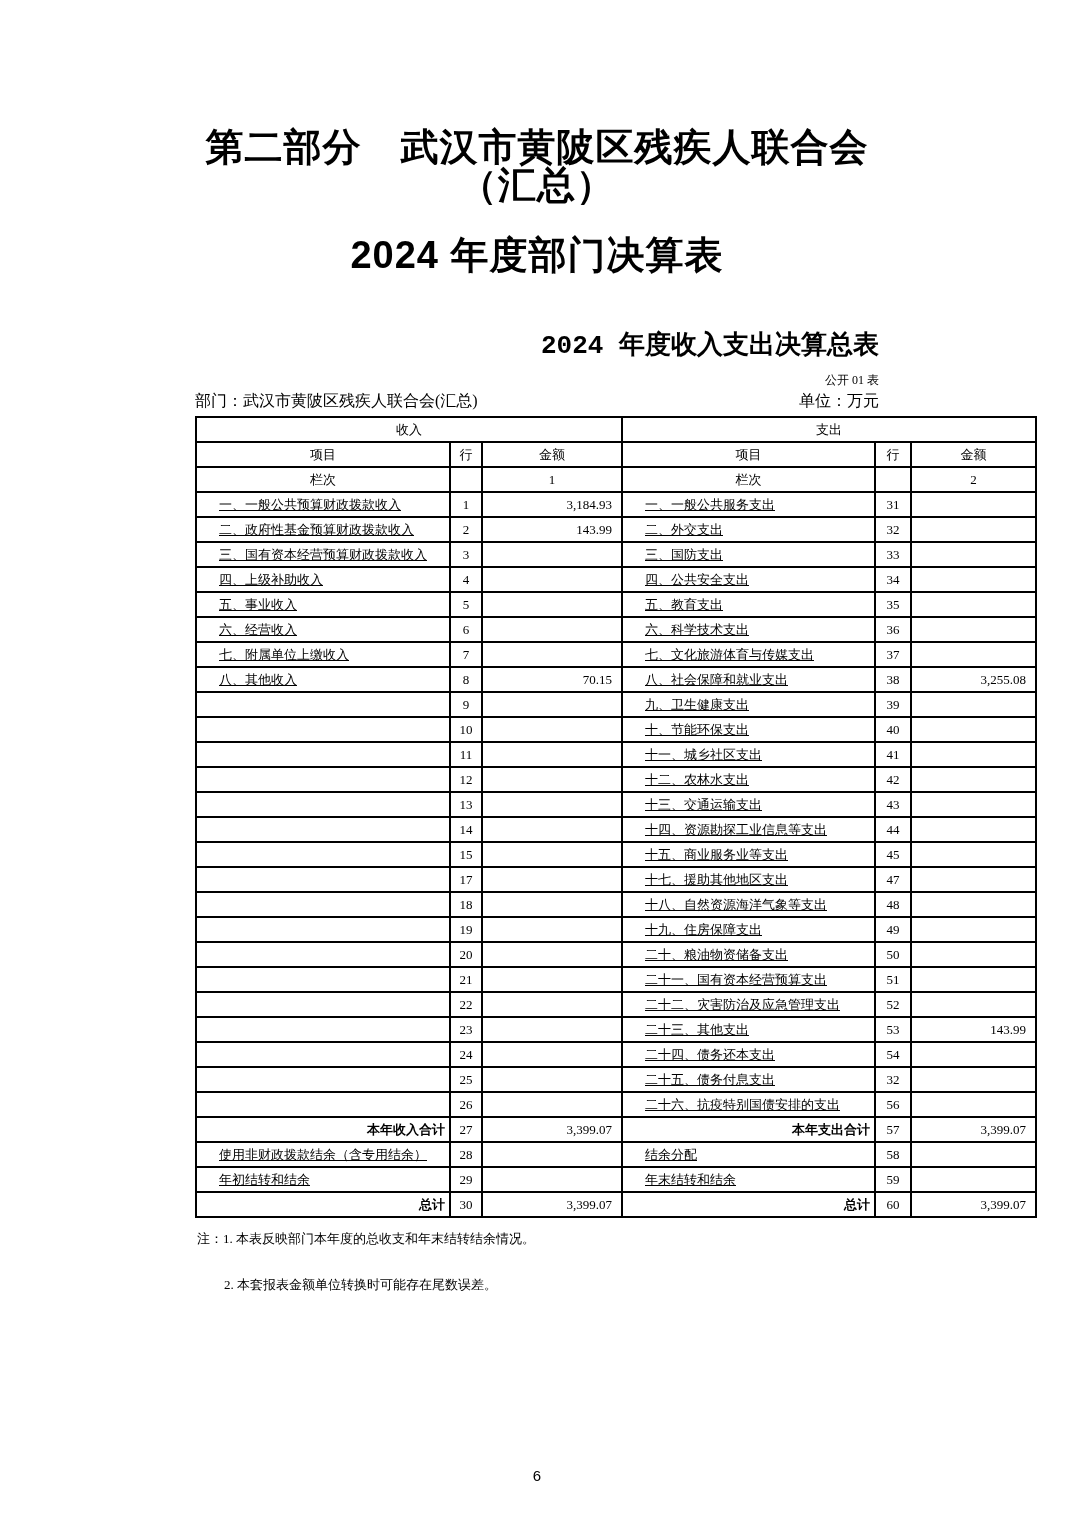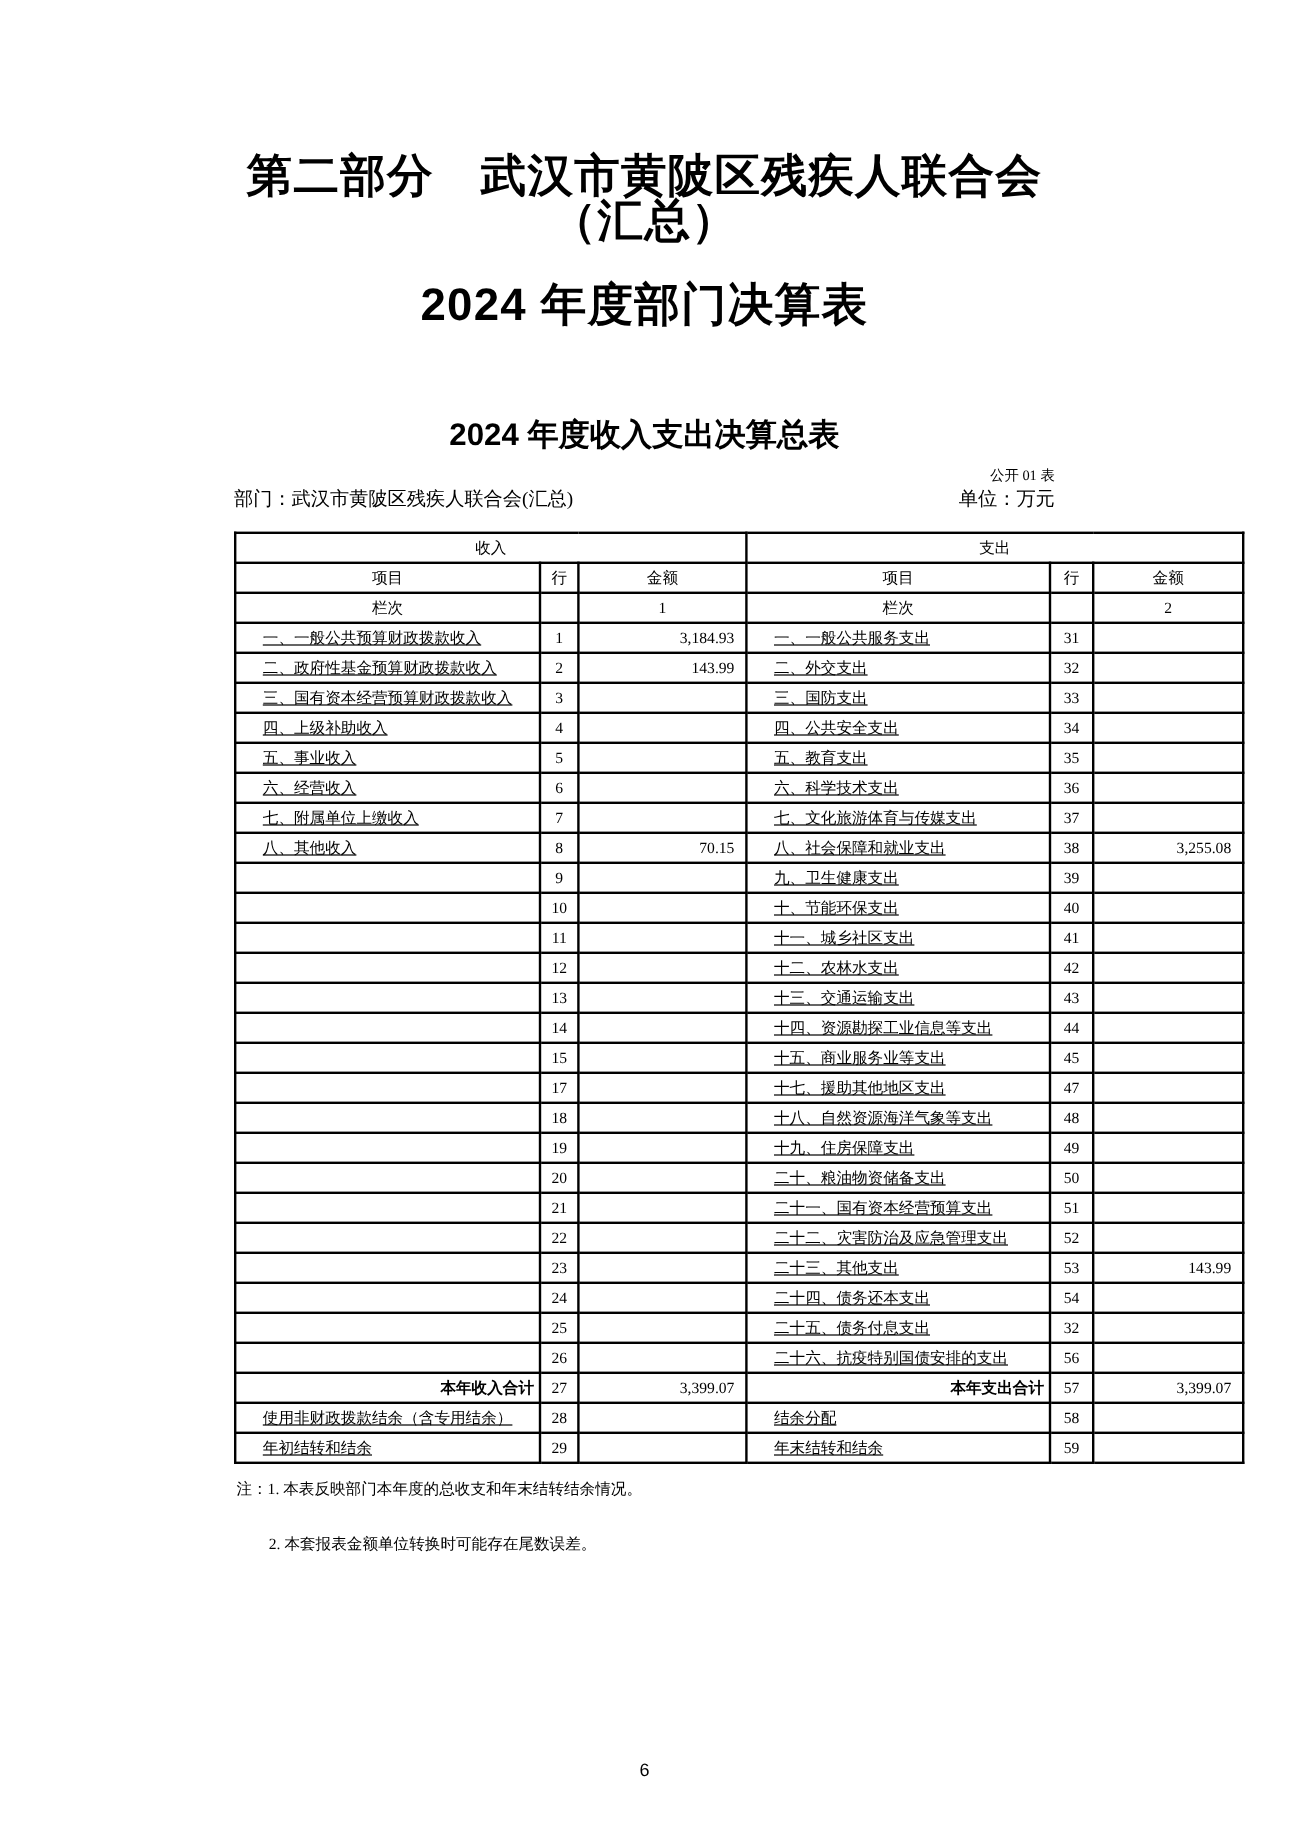--- a/index.html
+++ b/index.html
@@ -24,40 +24,40 @@
     font-family: "Liberation Sans", "DejaVu Sans", sans-serif;
     font-weight: bold;
     font-size: 38px;
     text-align: center;
     letter-spacing: 1px;
     line-height: 1;
   }
   .doc-title.line1 { padding-top: 128px; }
   .doc-title.line2 { margin-top: 32px; }
   .table-title {
-    font-family: Liberation Sans, sans-serif;
+    font-family: Liberation Mono, monospace;
     font-weight: bold;
     font-size: 26px;
-    text-align: center;
-    margin-top: 75px;
+    text-align: right;
+    margin-top: 59px;
     line-height: 1;
   }
   .table-code {
     font-size: 12px;
     text-align: right;
     margin-top: 14px;
     line-height: 1.3;
   }
   .meta-line {
     display: flex;
     justify-content: space-between;
     align-items: flex-end;
     font-size: 16px;
     margin-top: 2px;
-    margin-bottom: 16px;
+    margin-bottom: 5px;
     line-height: 1.3;
     text-align: right;
   }
   table.budget {
     border-collapse: collapse;
     table-layout: fixed;
     width: 840px;
   }
   table.budget td {
     border: 2px solid #000;
@@ -358,20 +358,28 @@
             <td class="amount"></td>
           </tr>
           <tr>
             <td class="item">年初结转和结余</td>
             <td class="rownum">29</td>
             <td class="amount"></td>
             <td class="item">年末结转和结余</td>
             <td class="rownum">59</td>
             <td class="amount"></td>
           </tr>
+          <tr>
+            <td class="total">总计</td>
+            <td class="rownum">30</td>
+            <td class="amount">3,399.07</td>
+            <td class="total">总计</td>
+            <td class="rownum">60</td>
+            <td class="amount">3,399.07</td>
+          </tr>
         </tbody>
     </table>
 
     <div class="notes">
       <div class="note-line1">注：1. 本表反映部门本年度的总收支和年末结转结余情况。</div>
       <div class="note-line2">2. 本套报表金额单位转换时可能存在尾数误差。</div>
     </div>
 
   </div>
 

